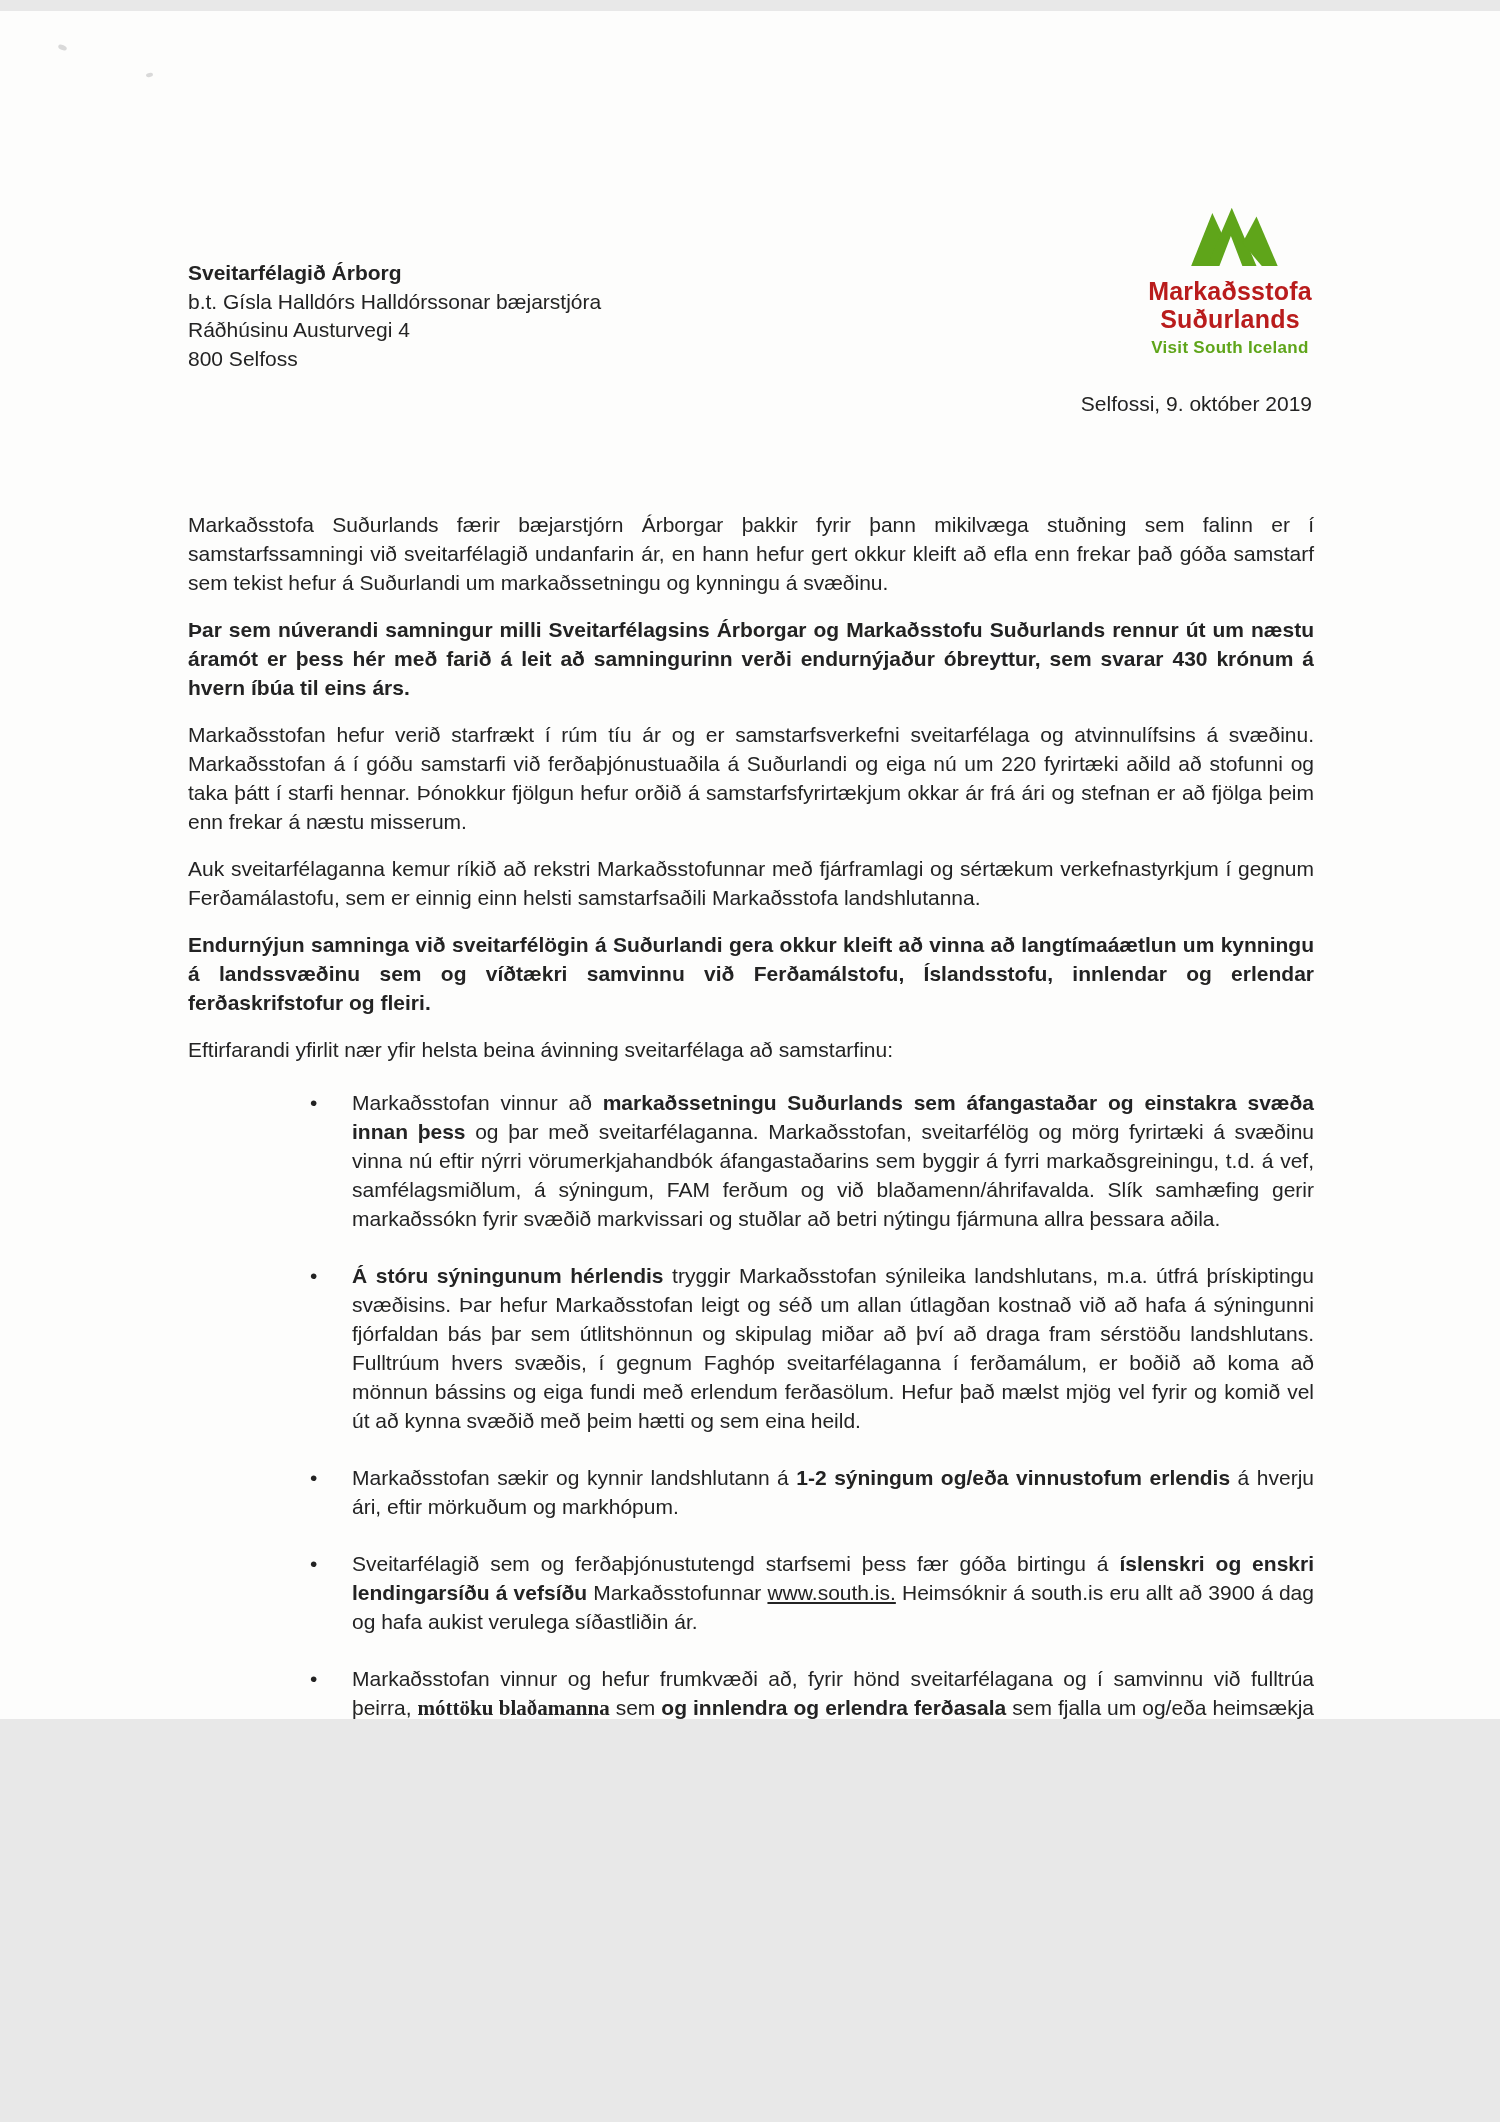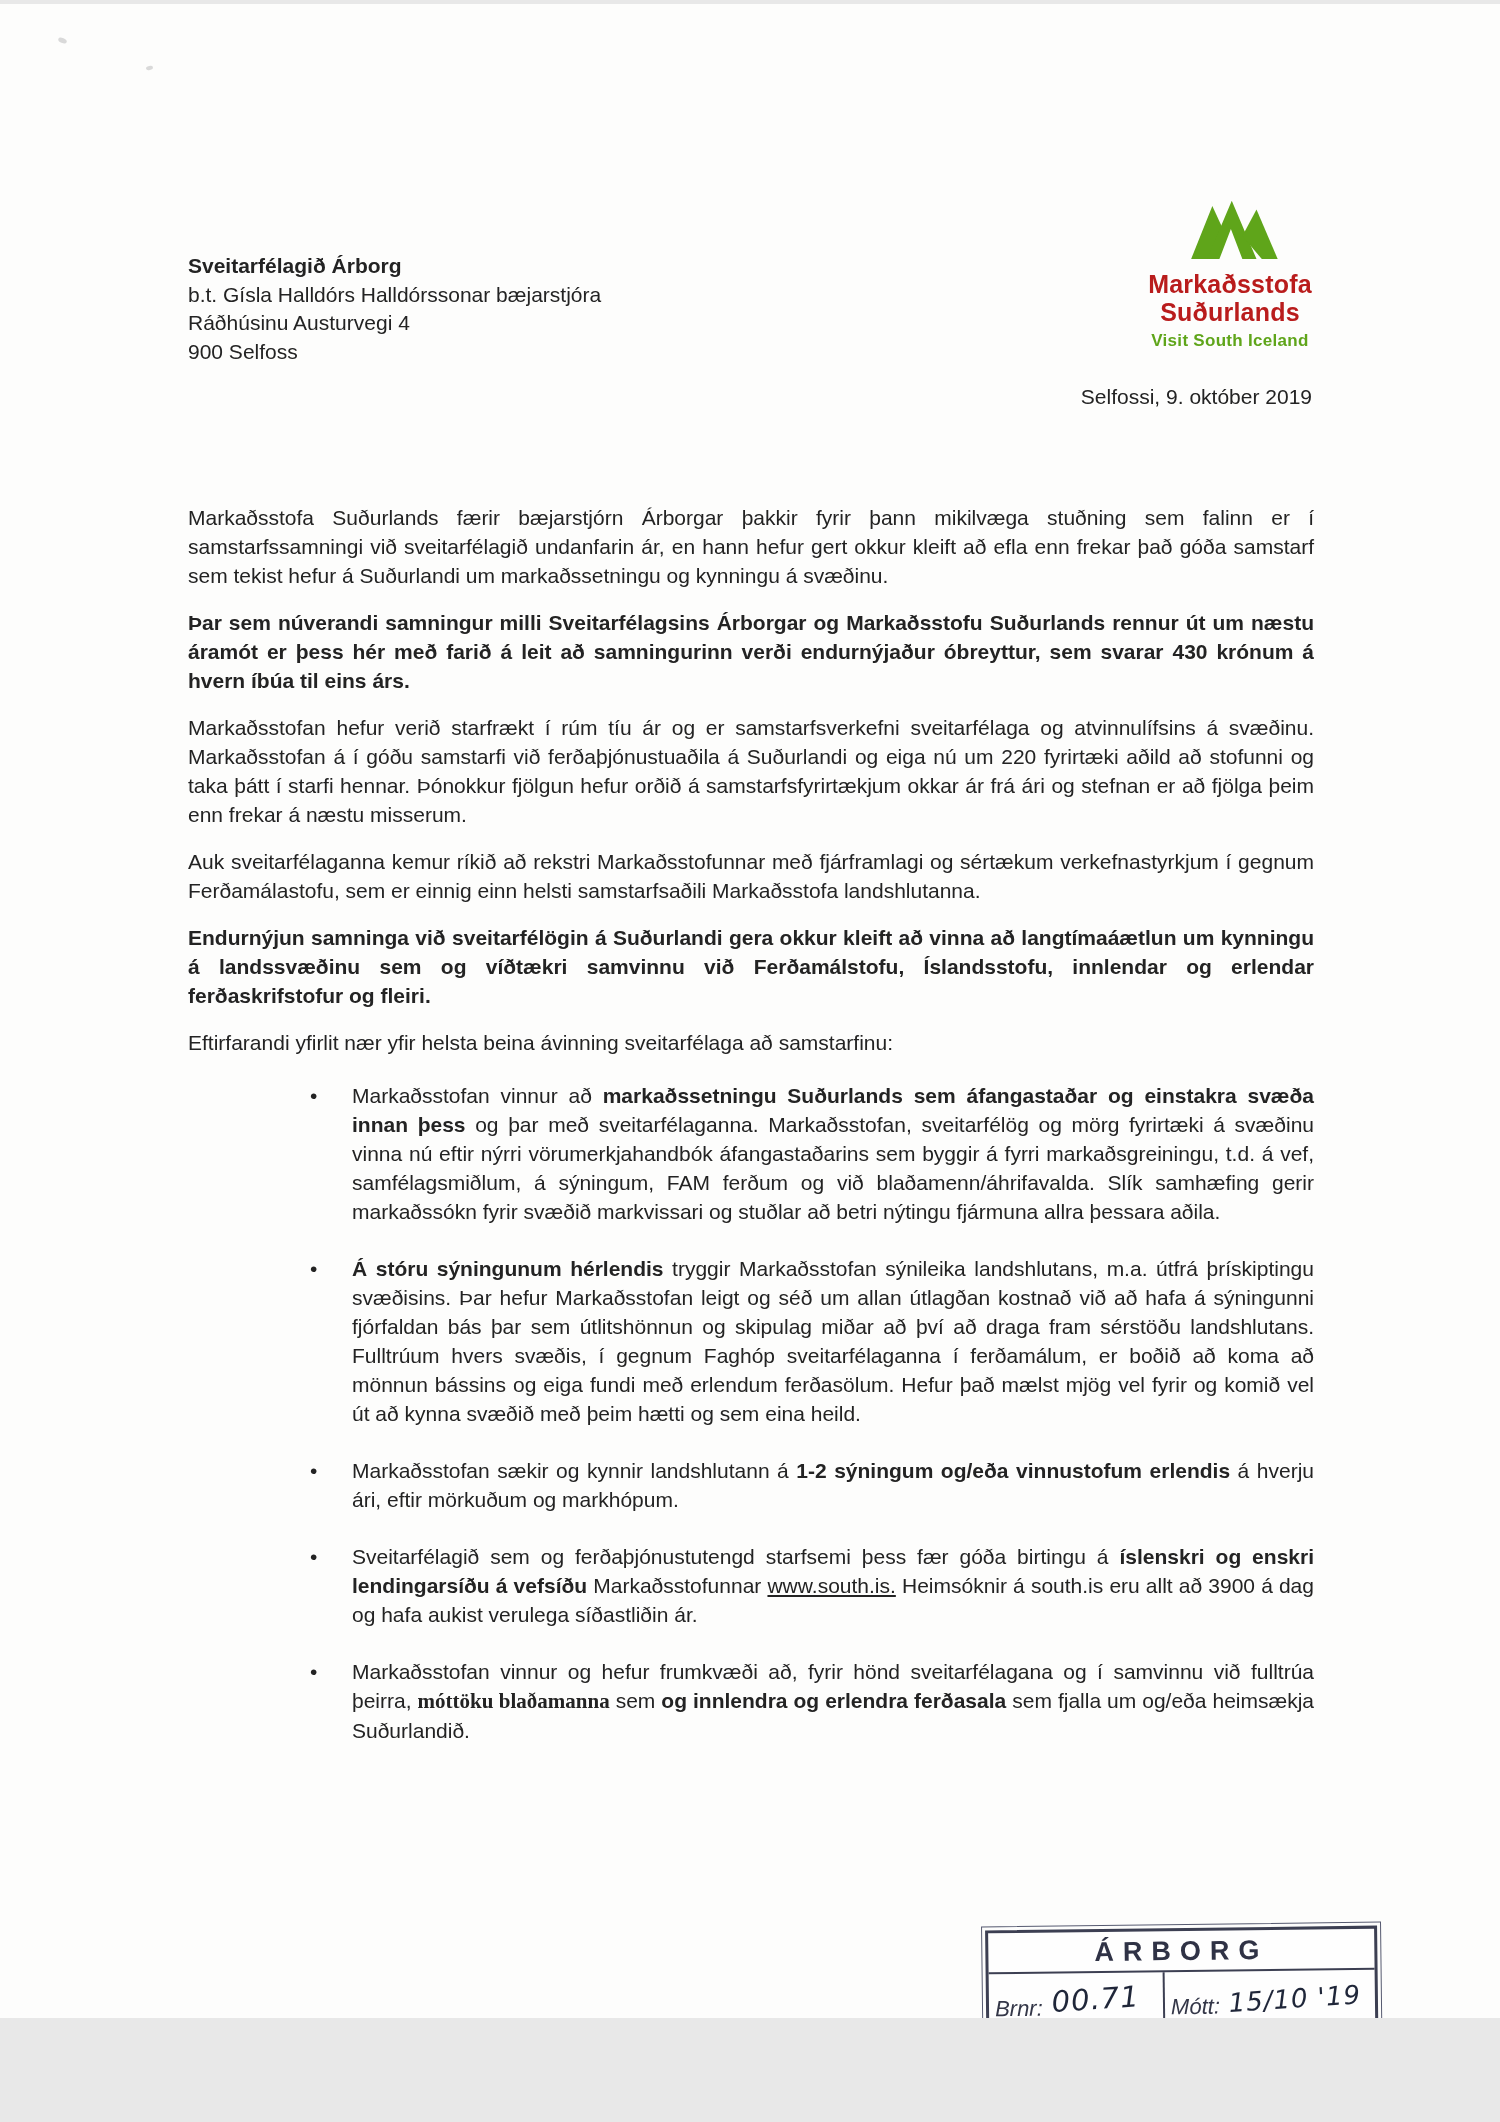--- a/index.html
+++ b/index.html
@@ -1,17 +1,17 @@
 <!DOCTYPE html>
 <html><head>
 <meta charset="utf-8">
 <style>
   html,body { margin:0; padding:0; background:#e8e8e8; }
   .page {
-    position:relative; width:1500px; height:2014px; margin:4px auto;
+    position:relative; width:1500px; height:1708px; margin:11px auto;
     background:#fdfdfc; overflow:hidden;
     font-family:"Liberation Sans", sans-serif; color:#232323;
   }
   
   .artifact { position:absolute; background:#d9d9d9; border-radius:50%; }
   .a1 { left:58px; top:34px; width:9px; height:5px; transform:rotate(24deg); }
   .a2 { left:146px; top:62px; width:7px; height:4px; transform:rotate(-12deg); }
 
   .recipient { position:absolute; left:188px; top:248px; font-size:21px; line-height:28.5px; }
   .recipient .r-name { font-weight:700; }
@@ -51,21 +51,21 @@
 
 <div class="page">
 
   <div class="artifact a1"></div>
   <div class="artifact a2"></div>
 
   <div class="recipient">
     <div class="r-name">Sveitarfélagið Árborg</div>
     <div>b.t. Gísla Halldórs Halldórssonar bæjarstjóra</div>
     <div>Ráðhúsinu Austurvegi 4</div>
-    <div>900 Selfoss</div>
+    <div>800 Selfoss</div>
   </div>
 
   <div class="logo-block">
     <svg class="logo-icon" viewBox="0 0 120 80">
       <polygon points="16,74 40,14 52,40 38,74" fill="#5fa51a"></polygon>
       <polygon points="34,74 62,8 90,74 74,74 61,40 48,74" fill="#5fa51a"></polygon>
       <polygon points="74,48 90,18 114,74 96,74" fill="#5fa51a"></polygon>
     </svg>
     <div class="logo-name">Markaðsstofa</div>
     <div class="logo-name">Suðurlands</div>

